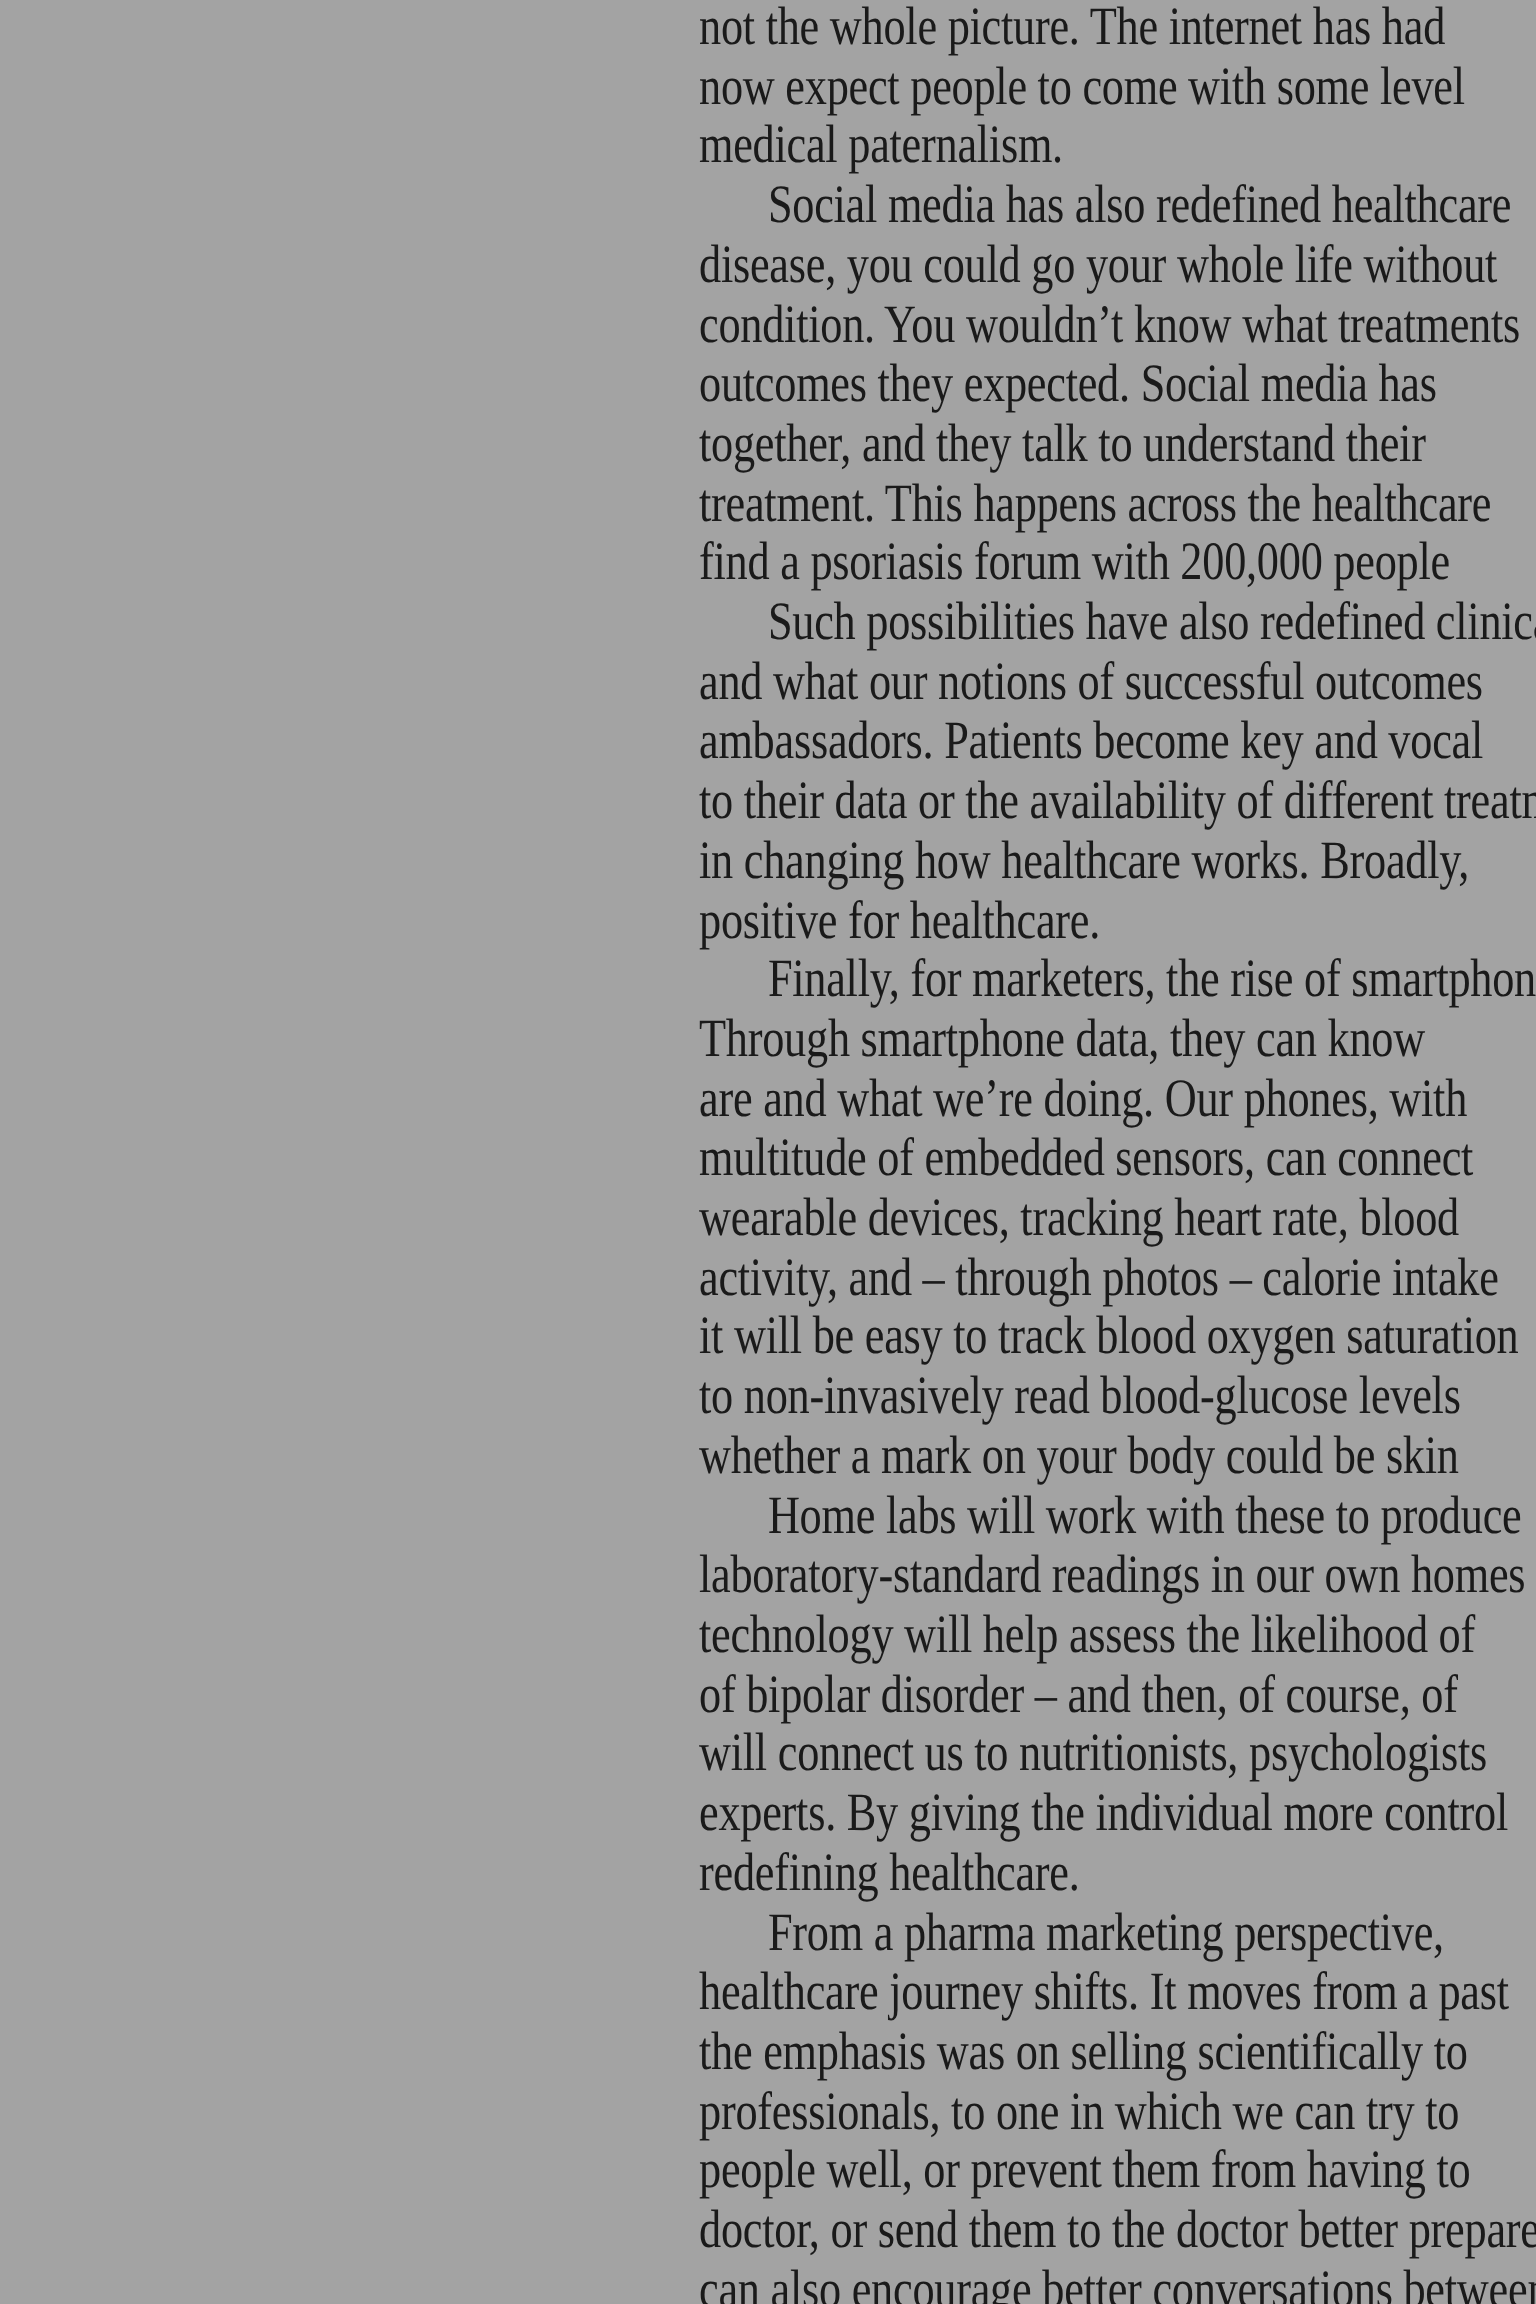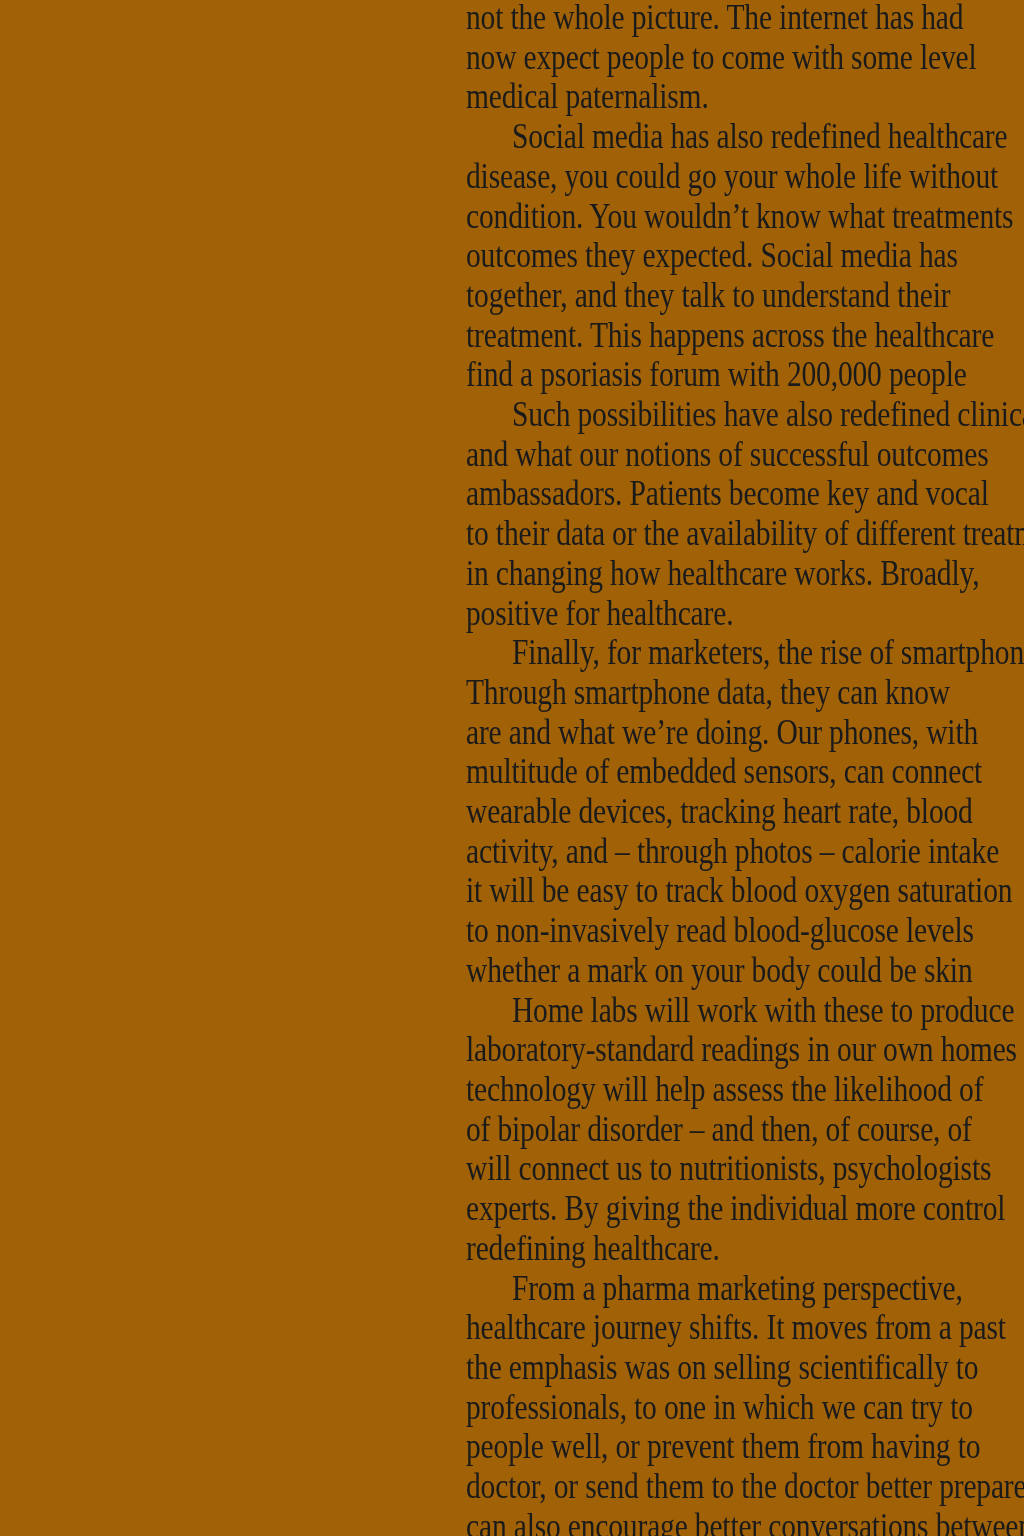--- a/index.html
+++ b/index.html
@@ -7,21 +7,21 @@
     width: 1024px;
     height: 1536px;
     background: #ffffff;
     overflow: hidden;
     position: relative;
     font-family: "Liberation Serif", serif;
   }
   .page {
     position: absolute;
     inset: 0;
-    background: #a16207;
+    background: #a3a3a3;
   }
   .text-column {
     position: absolute;
     left: 466px;
     top: -2px;
     transform: scaleX(0.82);
     transform-origin: left top;
   }
   .line {
     font-size: 36px;

